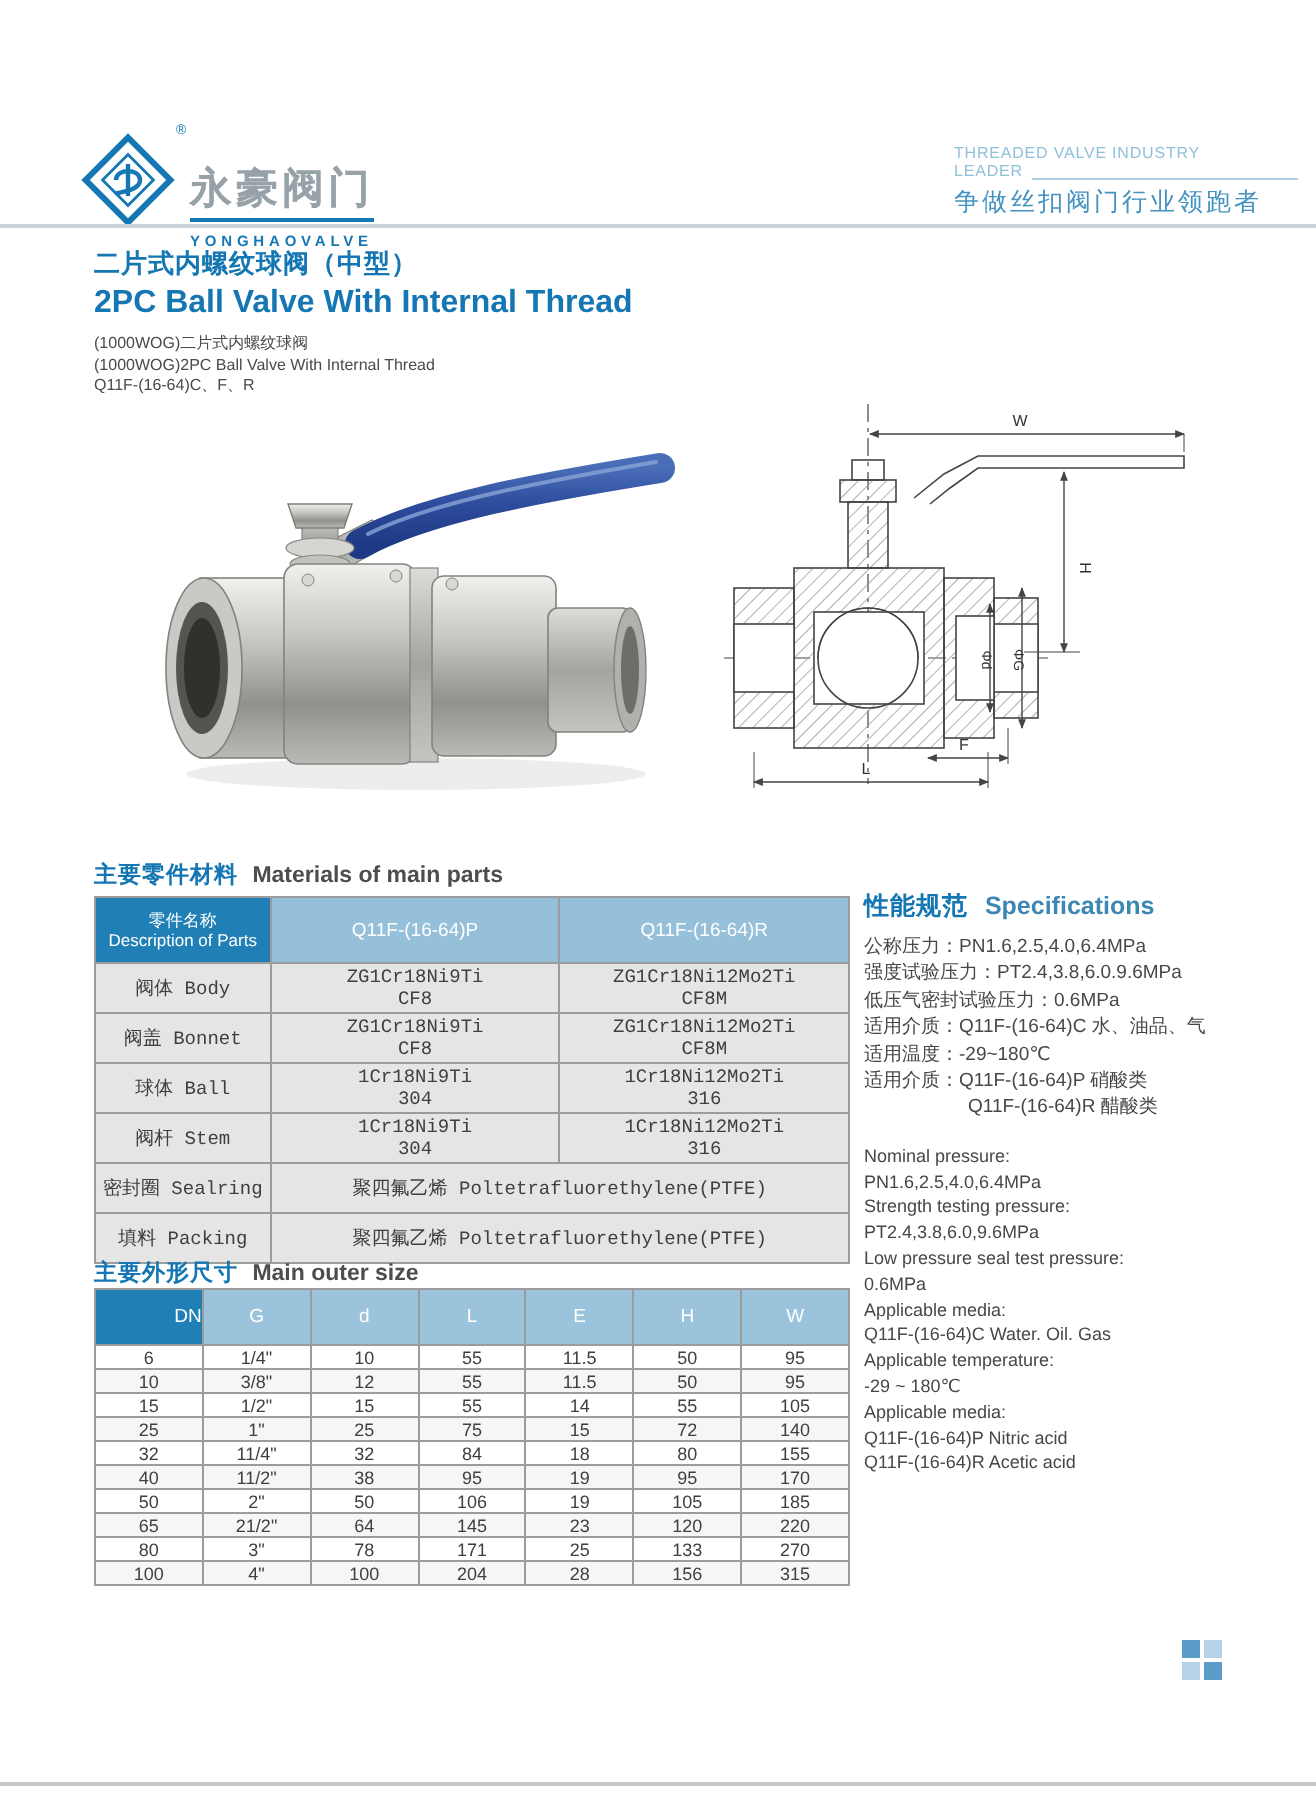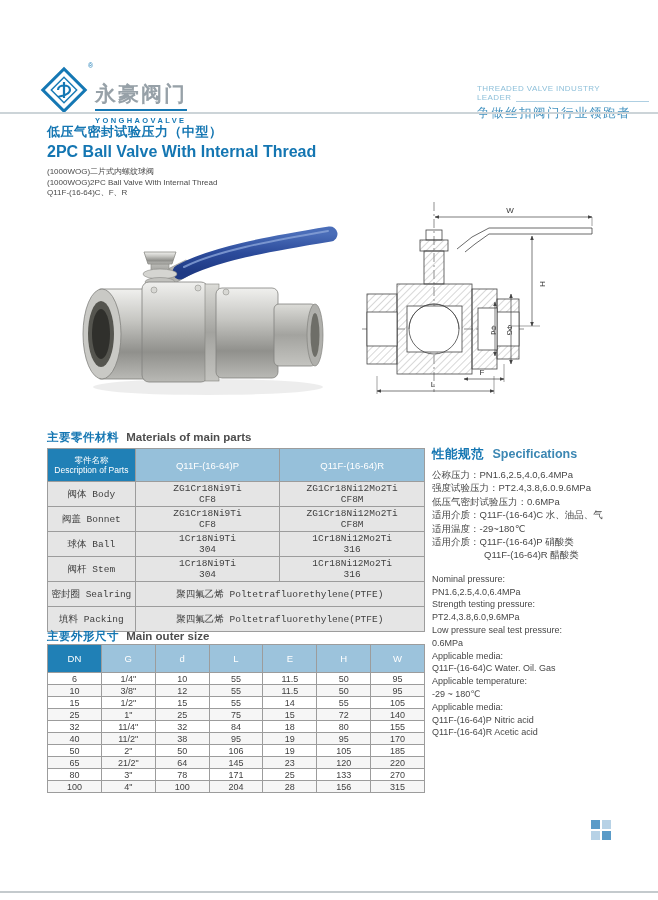--- a/index.html
+++ b/index.html
@@ -10,21 +10,21 @@
     font-family:"Liberation Sans","DejaVu Sans",sans-serif; color:#3f3f3f;
   }
 
   
   .logo-mark { position:absolute; left:38px; top:64px; width:52px; height:52px; }
   .logo-reg { position:absolute; left:88px; top:62px; font-size:7px; color:#1578b4; }
   .logo-text { position:absolute; left:95px; top:80px; }
   .logo-cn { font-size:21px; font-weight:bold; color:#97a1a8; letter-spacing:2px; }
   .logo-en { margin-top:1px; border-top:2px solid #1578b4; padding-top:5px;
              font-size:7.5px; font-weight:bold; color:#1578b4; letter-spacing:2.4px; }
-  .tagline { position:absolute; left:477px; top:84px; width:180px; }
+  .tagline { position:absolute; left:477px; top:72px; width:180px; }
   .tag-en1 { font-size:8px; color:#8fc0da; letter-spacing:0.4px; }
   .tag-en2 { font-size:8px; color:#8fc0da; letter-spacing:0.4px; display:flex; align-items:flex-end; }
   .tag-en2 .rule { flex:1; height:1px; background:#aecfe2; margin-left:5px; margin-right:8px; }
   .tag-cn { margin-top:3px; font-size:12.5px; color:#4593c0; letter-spacing:1.5px; }
   .header-rule { position:absolute; left:0; top:112px; width:658px; height:2px; background:#ccd4d8; }
 
   
   .title-block { position:absolute; left:47px; top:123px; }
   .title-cn { font-size:13px; font-weight:bold; color:#1476b2; letter-spacing:0.5px; }
   .title-en { font-size:16px; font-weight:bold; color:#1476b2; margin-top:2px; }
@@ -58,21 +58,21 @@
   .specs-title-en { font-size:12.5px; font-weight:bold; color:#3c87b3; margin-left:4px;text-align:center; }
   .specs-cn { margin-top:5px; font-size:9.5px; color:#474747; line-height:13.4px; }
   .specs-cn .indent { padding-left:52px; }
   .specs-en { margin-top:11px; font-size:9px; color:#474747; line-height:12.8px; }
 
   
   .sizes-table { position:absolute; left:47px; top:644px; width:378px;
     font-size:9px; text-align:center; }
   .sizes-table th, .sizes-table td { border:1px solid #9c9c9c; }
   .sizes-table th { font-weight:normal; color:#ffffff; background:#9cc3dc; height:28px; font-size:9.5px; width:54px; }
-  .sizes-table th.dark { background:#2080b6; }
+  .sizes-table th.dark { background:#2080b6;text-align:right; }
   .sizes-table td { height:12px; color:#3f3f3f; background:#fff; }
   .sizes-table tbody tr:nth-child(even) td { background:#f6f6f6; }
 
   
   .decor-squares { position:absolute; left:591px; top:820px; width:21px; height:21px;
     display:grid; grid-template-columns:9px 9px; grid-template-rows:9px 9px; gap:2px; }
   .decor-squares .sq { width:9px; height:9px; }
   .sq.d { background:#5a9bc8; } .sq.l { background:#b7d2e6; }
   .bottom-rule { position:absolute; left:0; top:891px; width:658px; height:2px; background:#c4cacd; }
 </style>
@@ -95,21 +95,21 @@
     <div class="tag-en1">THREADED VALVE INDUSTRY</div>
     <div class="tag-en2">
       <span>LEADER</span>
       <span class="rule"></span>
     </div>
     <div class="tag-cn">争做丝扣阀门行业领跑者</div>
   </div>
   <div class="header-rule"></div>
 
   <div class="title-block">
-    <div class="title-cn">低压气密封试验压力（中型）</div>
+    <div class="title-cn">二片式内螺纹球阀（中型）</div>
     <div class="title-en">2PC Ball Valve With Internal Thread</div>
     <div class="title-subs">
       <div>(1000WOG)二片式内螺纹球阀</div>
       <div>(1000WOG)2PC Ball Valve With Internal Thread</div>
       <div>Q11F-(16-64)C、F、R</div>
     </div>
   </div>
 
   <svg class="photo" viewBox="0 0 302 206">
     <defs>

